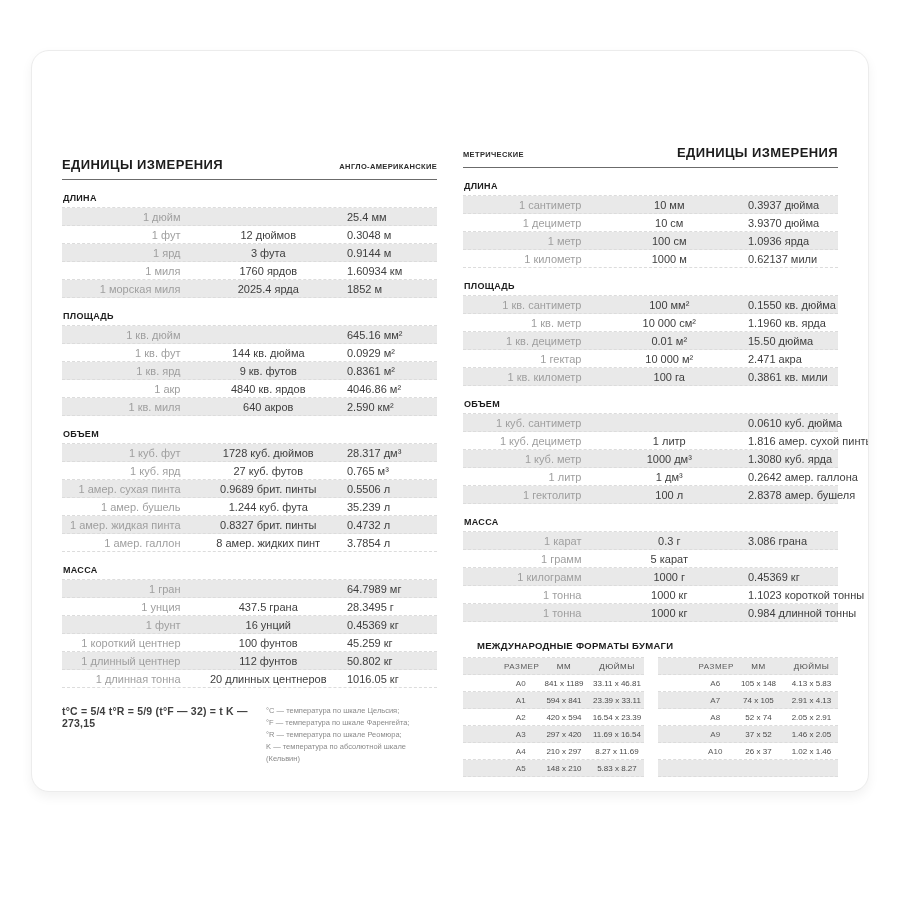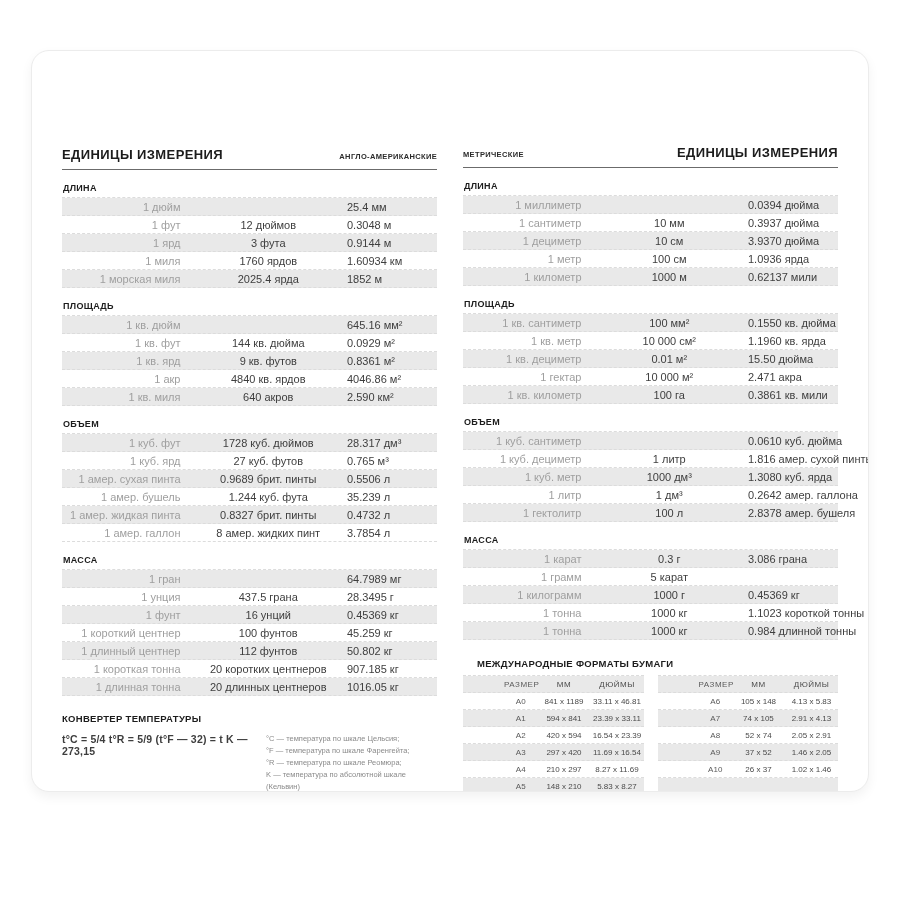--- a/index.html
+++ b/index.html
@@ -189,34 +189,28 @@
               <span class="c1">1 короткий центнер</span>
               <span class="c2">100 фунтов</span>
               <span class="c3">45.259 кг</span>
             </div>
             <div class="trow">
               <span class="c1">1 длинный центнер</span>
               <span class="c2">112 фунтов</span>
               <span class="c3">50.802 кг</span>
             </div>
             <div class="trow">
-              <span class="c1">1 короткая тонна</span>
-              <span class="c2">20 коротких центнеров</span>
-              <span class="c3">907.185 кг</span>
-            </div>
-            <div class="trow">
               <span class="c1">1 длинная тонна</span>
               <span class="c2">20 длинных центнеров</span>
               <span class="c3">1016.05 кг</span>
             </div>
           </div>
       </section>
 
       <div class="temp">
-        <div class="temp-title">КОНВЕРТЕР ТЕМПЕРАТУРЫ</div>
         <div class="temp-body">
           <div class="temp-formula">t°C = 5/4 t°R = 5/9 (t°F — 32) = t K — 273,15</div>
           <div class="temp-notes">
             <div>°C — температура по шкале Цельсия;</div>
             <div>°F — температура по шкале Фаренгейта;</div>
             <div>°R — температура по шкале Реомюра;</div>
             <div>K — температура по абсолютной шкале (Кельвин)</div>
           </div>
         </div>
       </div>
@@ -225,25 +219,20 @@
     <div class="col">
       <div class="col-header">
         <span class="h-sub">МЕТРИЧЕСКИЕ</span>
         <span class="h-title">ЕДИНИЦЫ ИЗМЕРЕНИЯ</span>
       </div>
 
       <section>
         <h3 class="sec-title">ДЛИНА</h3>
         <div class="tbl">
             <div class="trow">
-              <span class="c1">1 миллиметр</span>
-              <span class="c2"></span>
-              <span class="c3">0.0394 дюйма</span>
-            </div>
-            <div class="trow">
               <span class="c1">1 сантиметр</span>
               <span class="c2">10 мм</span>
               <span class="c3">0.3937 дюйма</span>
             </div>
             <div class="trow">
               <span class="c1">1 дециметр</span>
               <span class="c2">10 см</span>
               <span class="c3">3.9370 дюйма</span>
             </div>
             <div class="trow">

